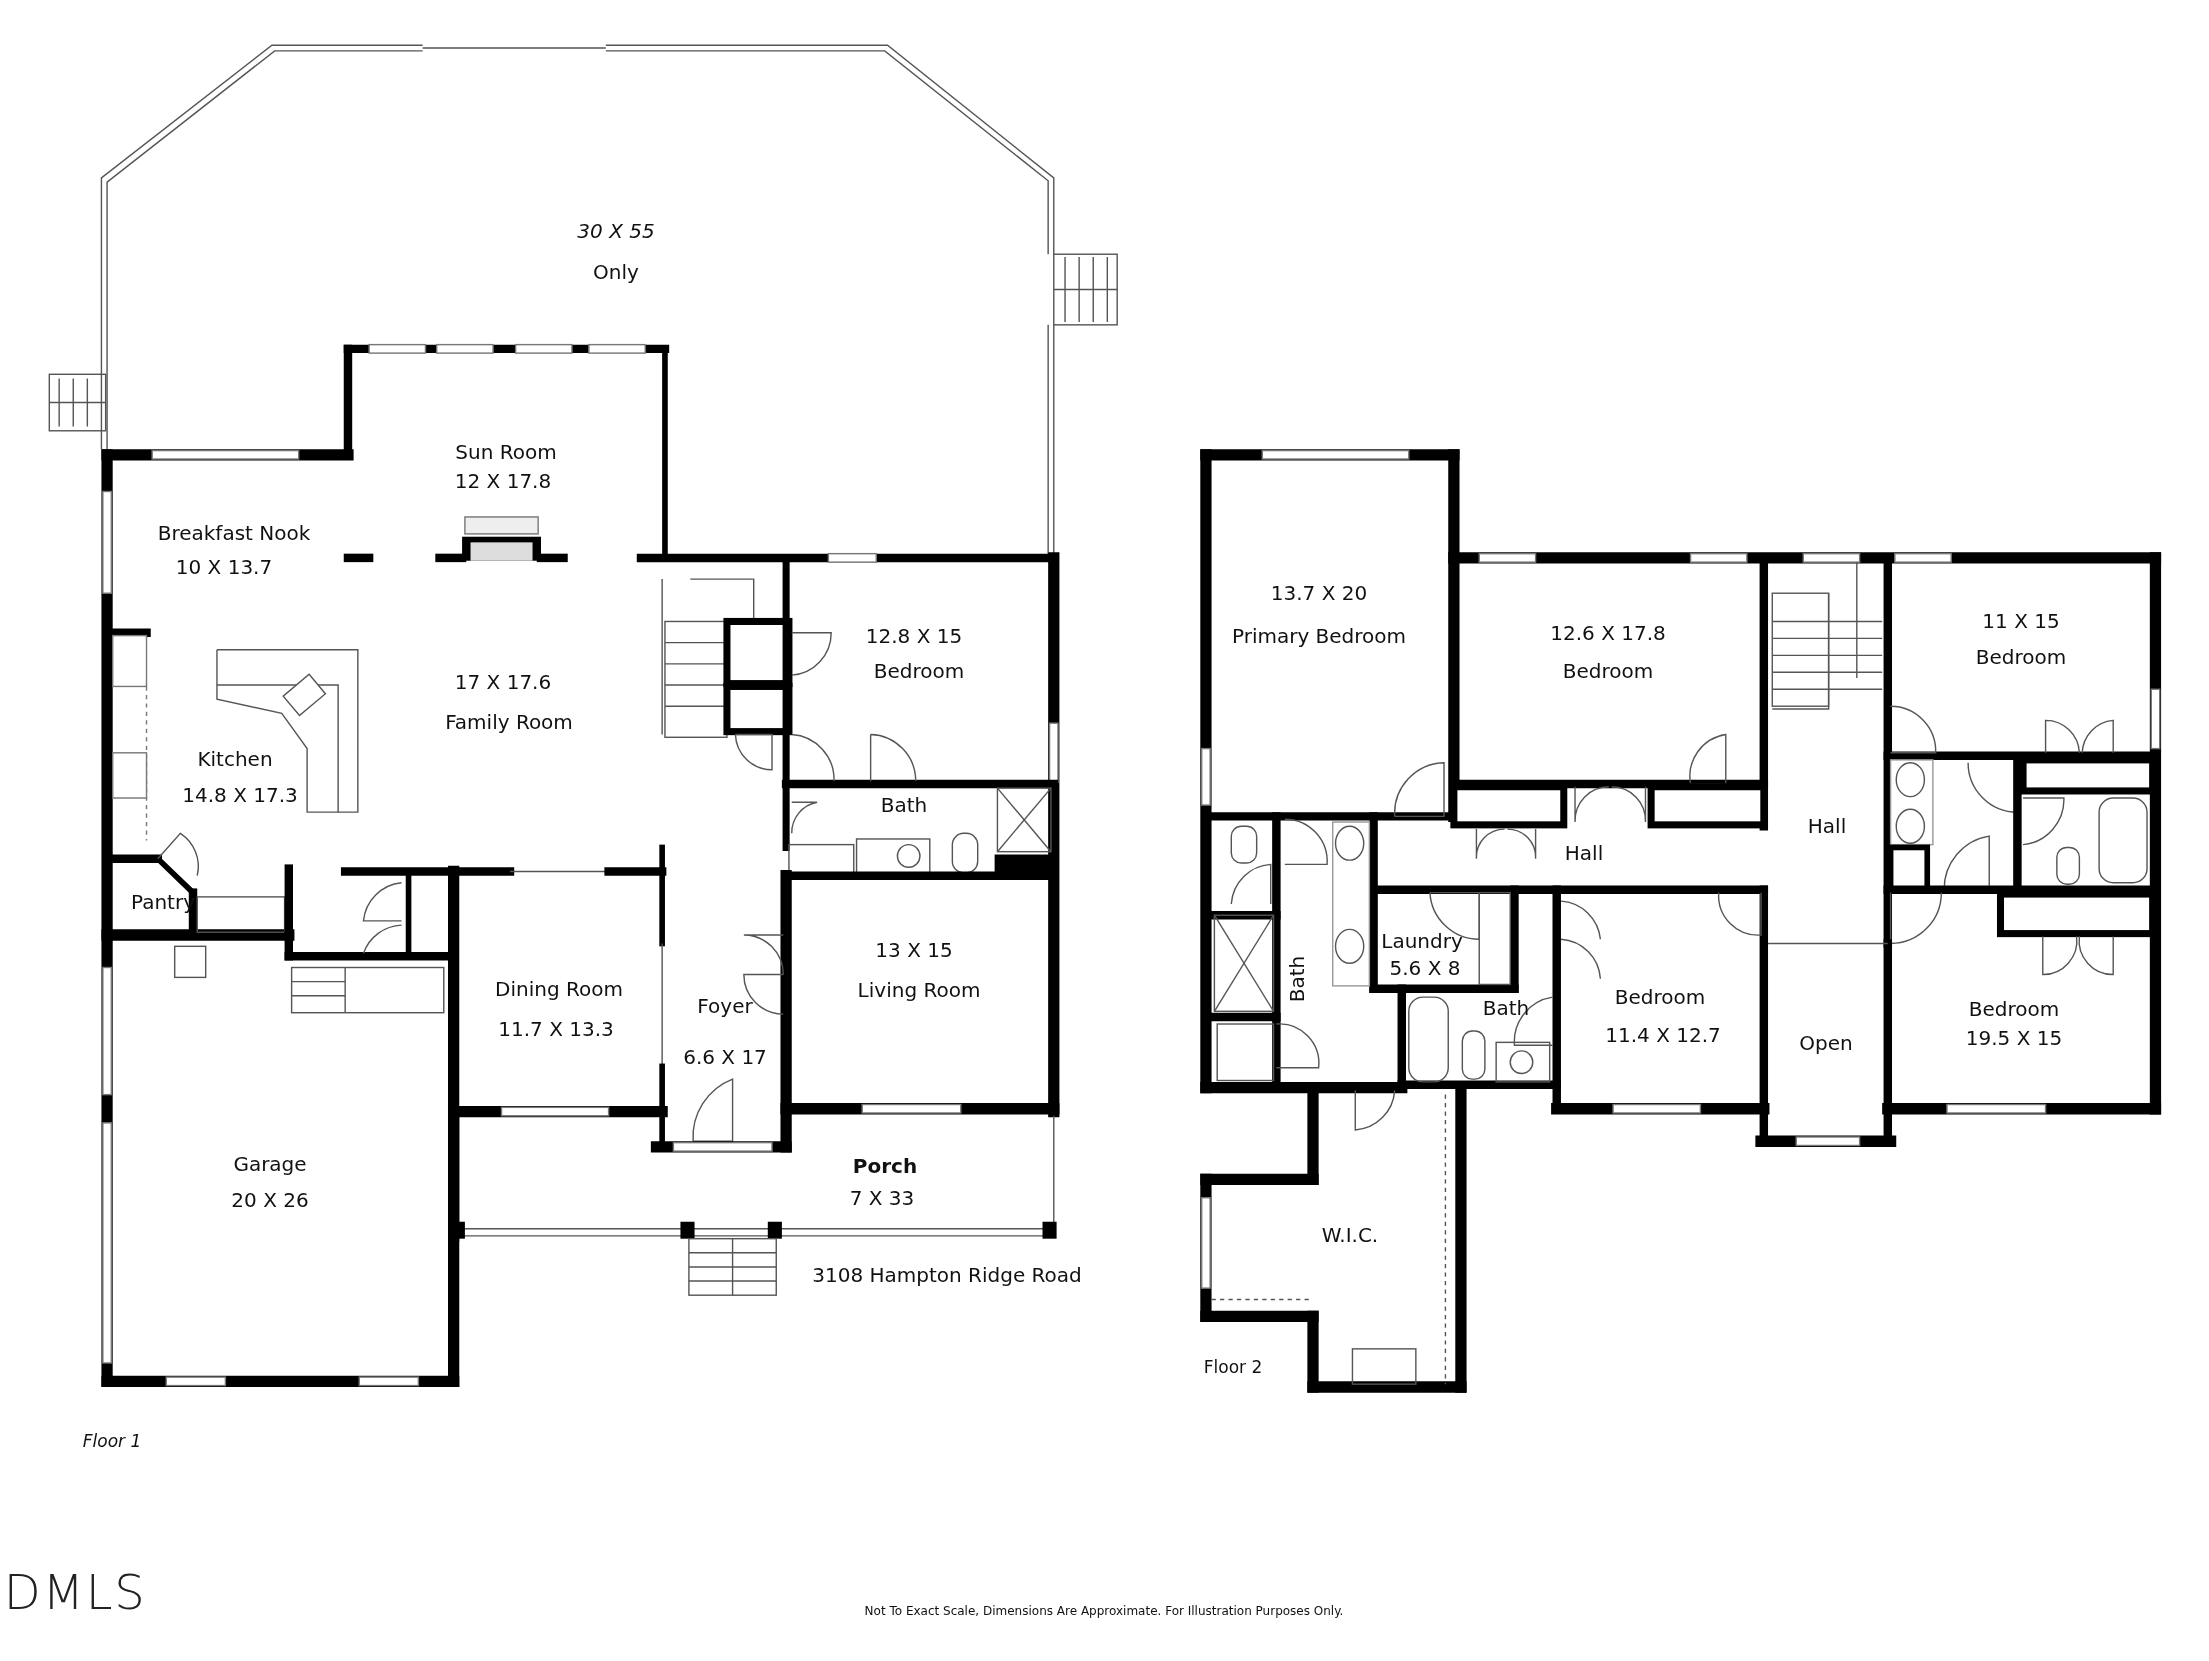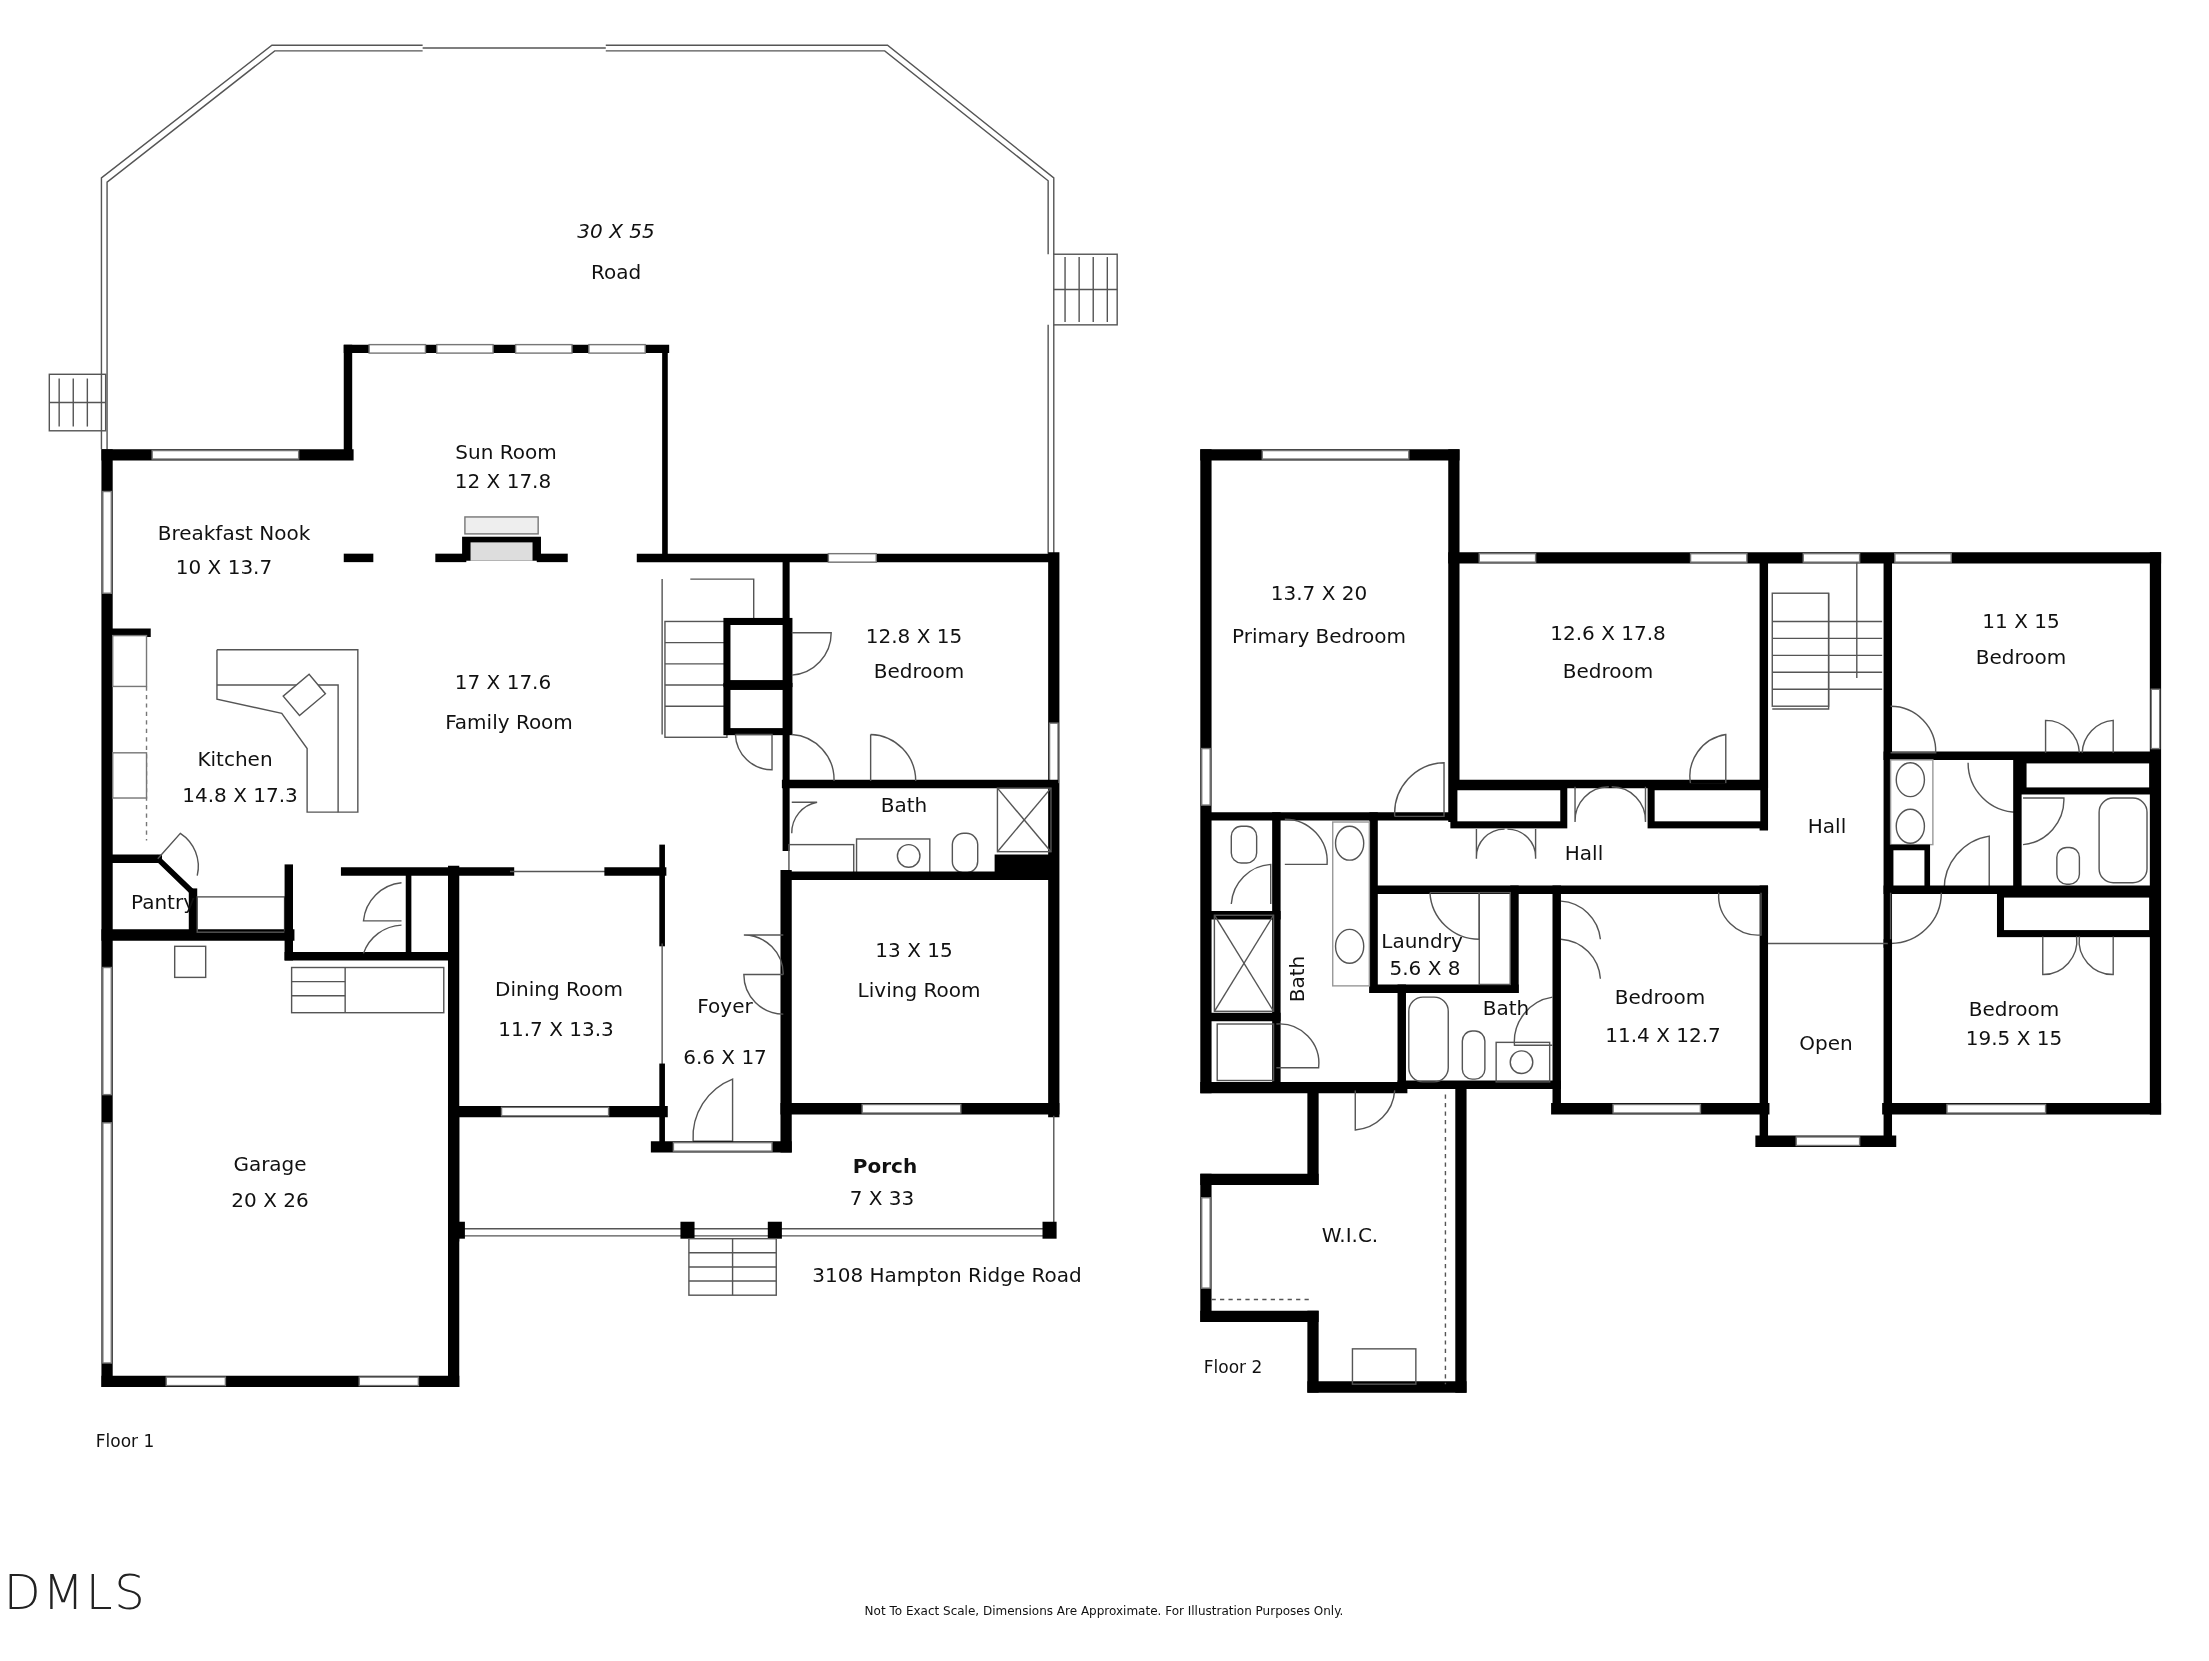--- a/index.html
+++ b/index.html
@@ -279,21 +279,21 @@
     <line class="wall" stroke-width="8" x1="932" y1="982" x2="1037" y2="982"></line>
     <line class="wall" stroke-width="8" x1="1037" y1="770" x2="1037" y2="982"></line>
     <line class="thin" x1="1026" y1="775" x2="1026" y2="980" stroke-dasharray="3,3"></line>
     <line class="thin" x1="860" y1="920" x2="932" y2="920" stroke-dasharray="3,3"></line>
     <rect class="thin" x="960" y="955" width="45" height="25"></rect>
     <path class="thin" d="M962,772 L962,800 A 30 30 0 0 0 990 772"></path>
   </g>
 </svg>
 
 <div class="lbl" style="left:616px;top:231px;font-style:italic;">30 X 55</div>
-<div class="lbl" style="left:616px;top:272px;">Road</div>
+<div class="lbl" style="left:616px;top:272px;">Only</div>
 
 <div class="lbl" style="left:506px;top:452px;">Sun Room</div>
 <div class="lbl" style="left:503px;top:481px;">12 X 17.8</div>
 
 <div class="lbl" style="left:234px;top:533px;">Breakfast Nook</div>
 <div class="lbl" style="left:224px;top:567px;">10 X 13.7</div>
 
 <div class="lbl" style="left:503px;top:682px;">17 X 17.6</div>
 <div class="lbl" style="left:509px;top:722px;">Family Room</div>
 
@@ -316,21 +316,21 @@
 <div class="lbl" style="left:725px;top:1006px;">Foyer</div>
 <div class="lbl" style="left:725px;top:1057px;">6.6 X 17</div>
 
 <div class="lbl" style="left:885px;top:1166px;font-weight:bold;">Porch</div>
 <div class="lbl" style="left:882px;top:1198px;">7 X 33</div>
 
 <div class="lbl" style="left:270px;top:1164px;">Garage</div>
 <div class="lbl" style="left:270px;top:1200px;">20 X 26</div>
 
 <div class="lbl" style="left:947px;top:1275px;">3108 Hampton Ridge Road</div>
-<div class="lbl small" style="left:125px;top:1441px;">Floor 1</div>
+<div class="lbl small" style="left:112px;top:1441px;font-style:italic;">Floor 1</div>
 
 <div class="lbl" style="left:1319px;top:593px;">13.7 X 20</div>
 <div class="lbl" style="left:1319px;top:636px;">Primary Bedroom</div>
 
 <div class="lbl" style="left:1608px;top:633px;">12.6 X 17.8</div>
 <div class="lbl" style="left:1608px;top:671px;">Bedroom</div>
 
 <div class="lbl" style="left:2021px;top:621px;">11 X 15</div>
 <div class="lbl" style="left:2021px;top:657px;">Bedroom</div>
 

